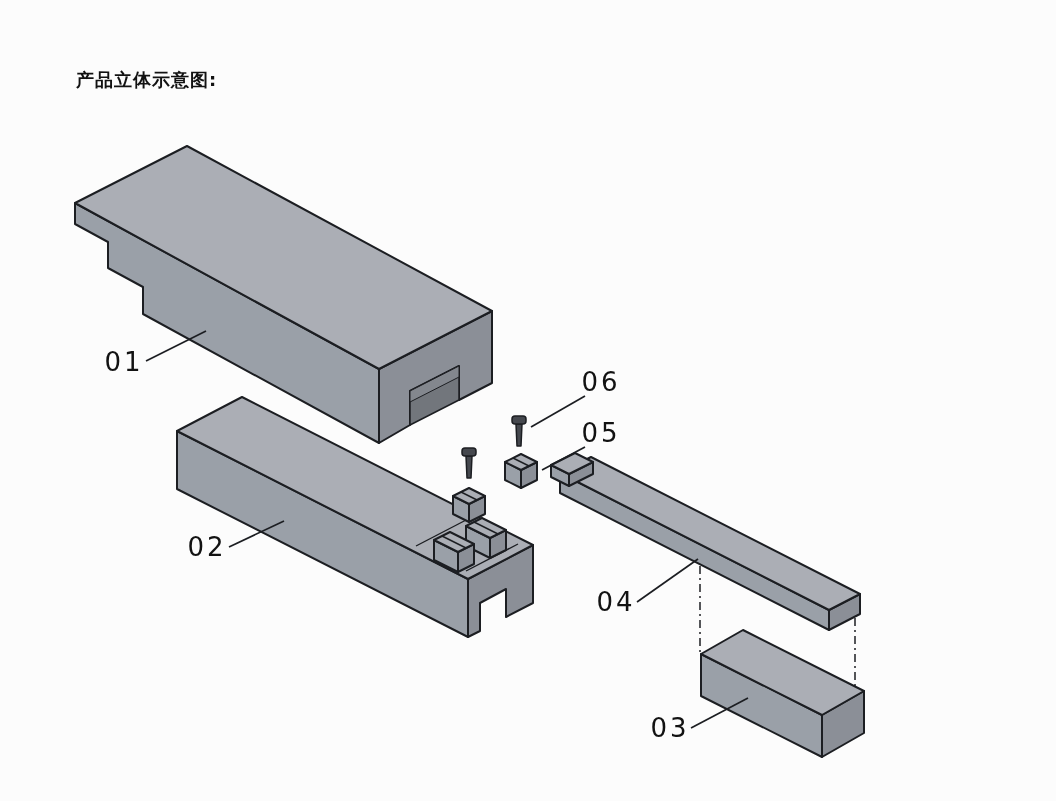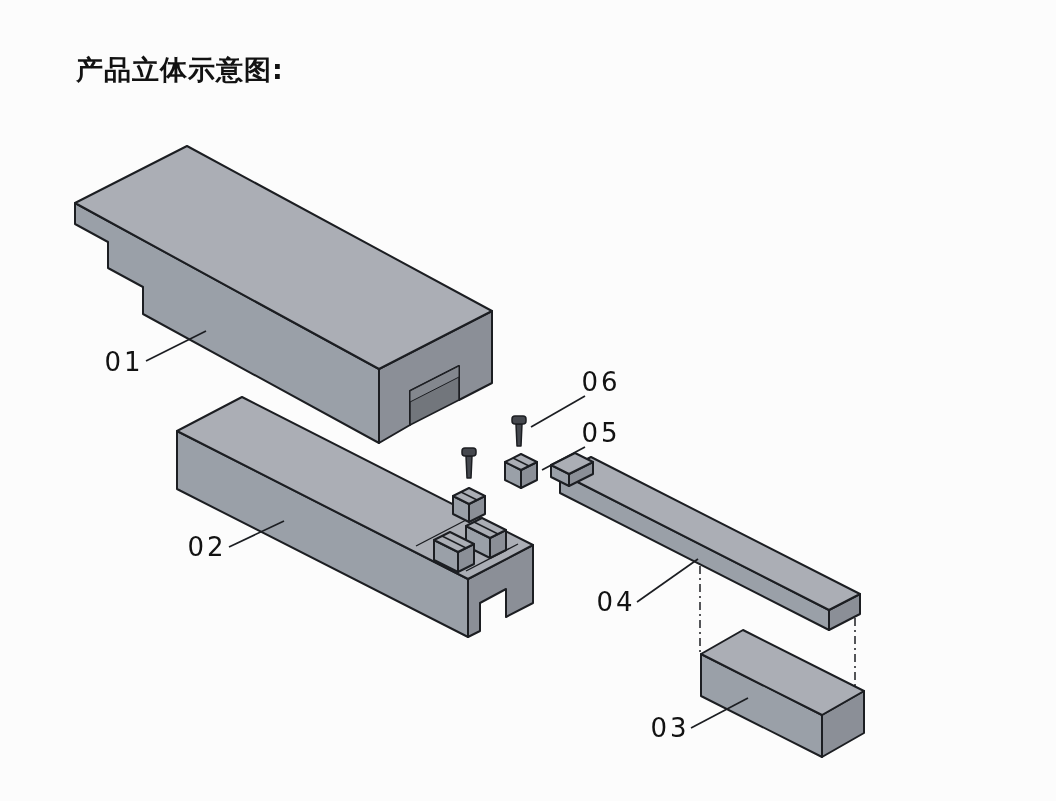--- a/index.html
+++ b/index.html
@@ -7,21 +7,21 @@
     --part_top:#abaeb5; --part_front:#9aa0a8; --part_end:#8b8f97;
     --interior:#72767c; --ceiling:#83878e; --screw:#45484e;
   }
   html,body{margin:0;padding:0;}
   body{
     width:1056px;height:801px;background:var(--background);
     font-family:"DejaVu Sans","Liberation Sans",sans-serif;overflow:hidden;
   }
   .page{position:relative;width:1056px;height:801px;background:var(--background);}
   .title{
-    position:absolute;left:76px;top:52px;font-size:27px;font-weight:bold;
+    position:absolute;left:76px;top:68px;font-size:18px;font-weight:bold;
     color:var(--text);letter-spacing:1px;white-space:nowrap;
   }
   svg.diagram{position:absolute;left:0;top:0;}
   svg text.callout{
     font-family:"DejaVu Sans","Liberation Sans",sans-serif;
     font-size:26px;letter-spacing:3px;fill:var(--text);
   }
   .face-top{fill:var(--part_top);stroke:var(--outline);stroke-width:2;stroke-linejoin:round;}
   .face-front{fill:var(--part_front);stroke:var(--outline);stroke-width:2;stroke-linejoin:round;}
   .face-end{fill:var(--part_end);stroke:var(--outline);stroke-width:2;stroke-linejoin:round;}

